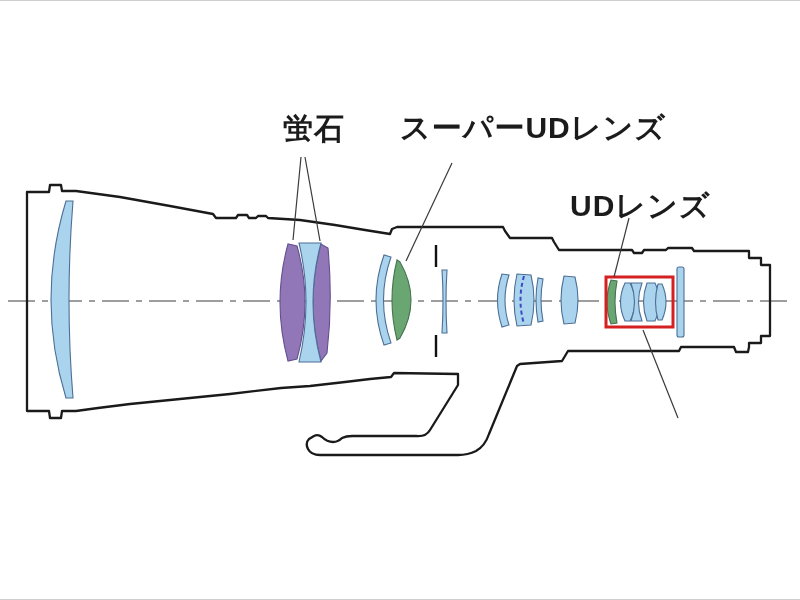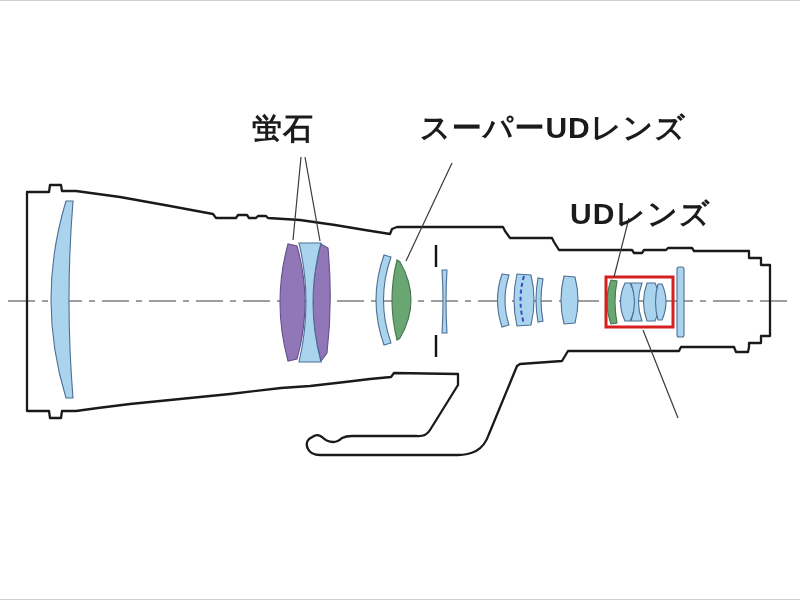--- a/index.html
+++ b/index.html
@@ -119,16 +119,16 @@
 
     <rect class="glass-blue" x="677" y="267" width="7" height="70" rx="2"></rect>
 
     <line class="leader" x1="301" y1="157" x2="293" y2="240"></line>
     <line class="leader" x1="305" y1="157" x2="320" y2="241"></line>
     <line class="leader" x1="452" y1="163" x2="406" y2="261"></line>
     <line class="leader" x1="629" y1="218" x2="614" y2="277"></line>
     <line class="leader" x1="643" y1="330" x2="678" y2="418"></line>
   </svg>
 
-  <div class="jp-label" style="left:252px;top:114px;">蛍石</div>
-  <div class="jp-label" style="left:420px;top:113px;">スーパーUDレンズ</div>
-  <div class="jp-label" style="left:570px;top:199px;">UDレンズ</div>
+  <div class="jp-label" style="left:283px;top:114px;">蛍石</div>
+  <div class="jp-label" style="left:400px;top:113px;">スーパーUDレンズ</div>
+  <div class="jp-label" style="left:570px;top:191px;">UDレンズ</div>
 </div>
 
 </body></html>

